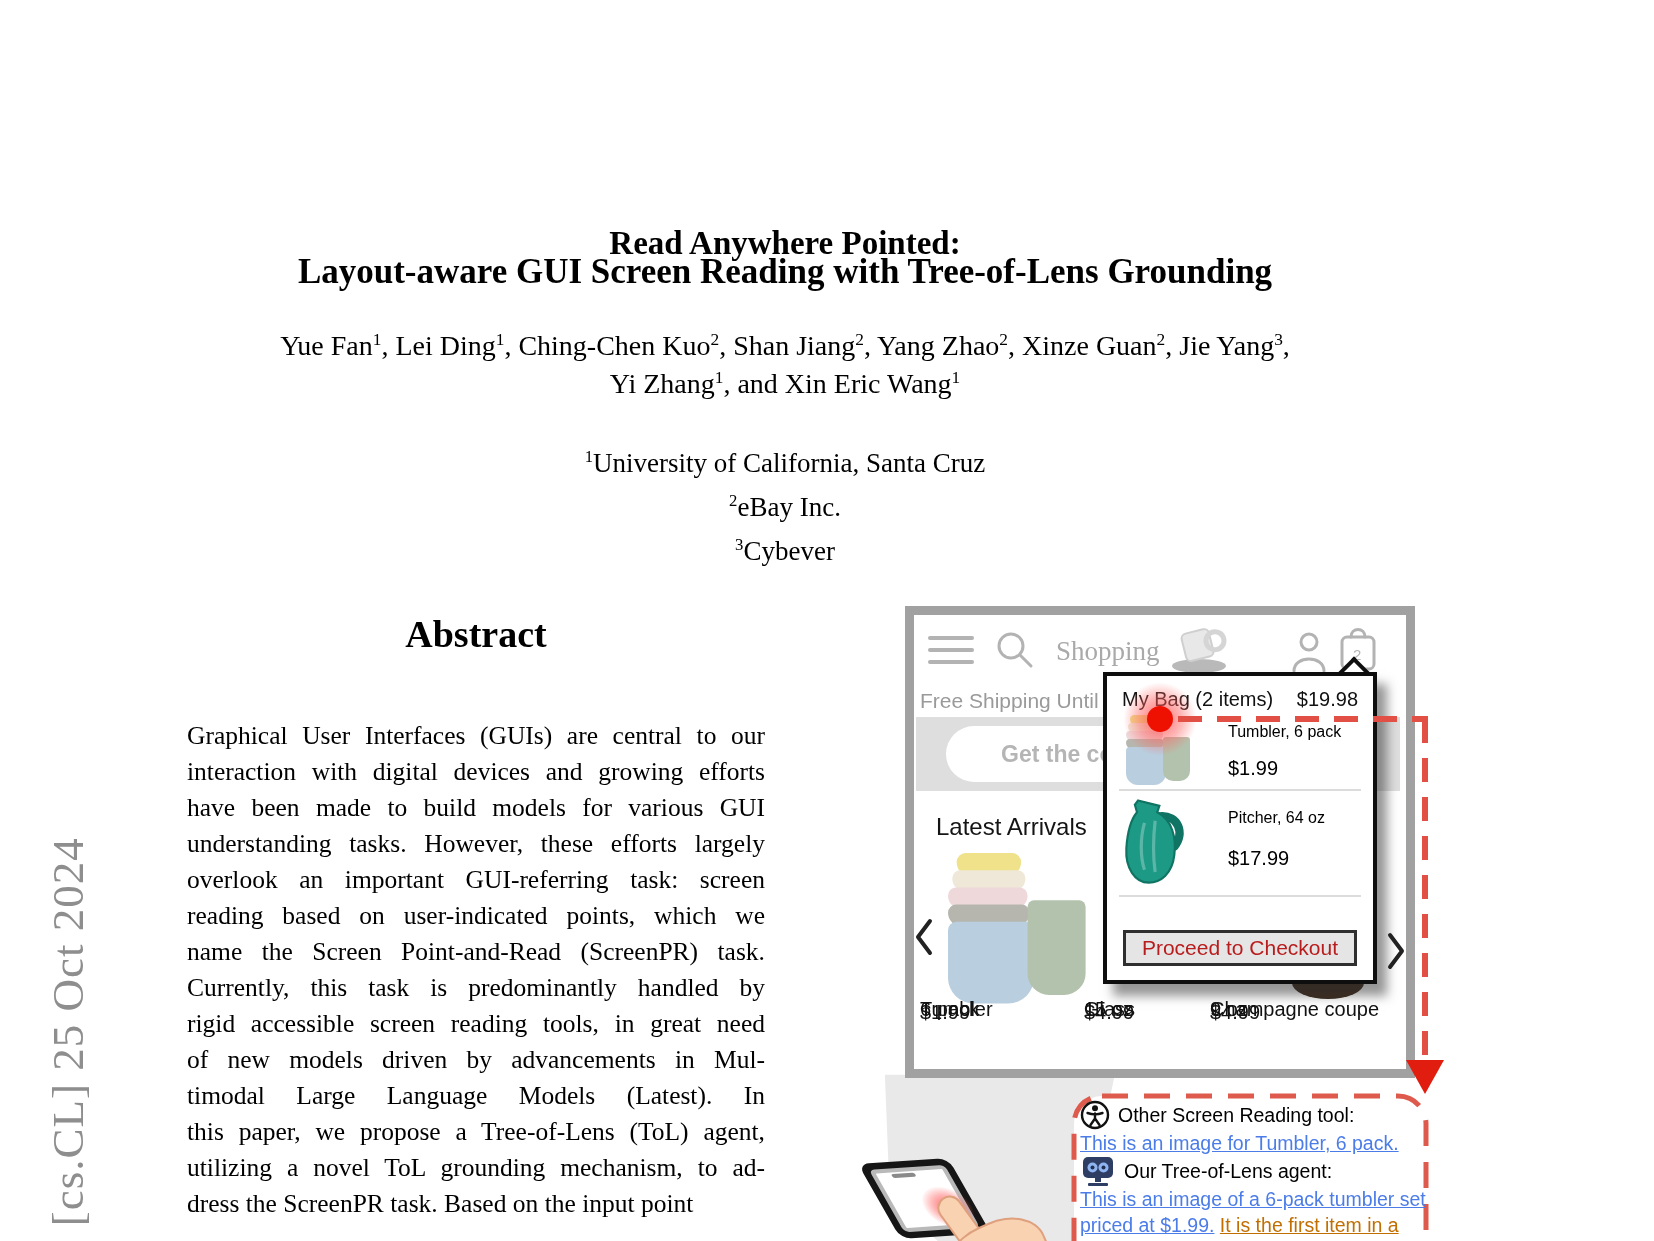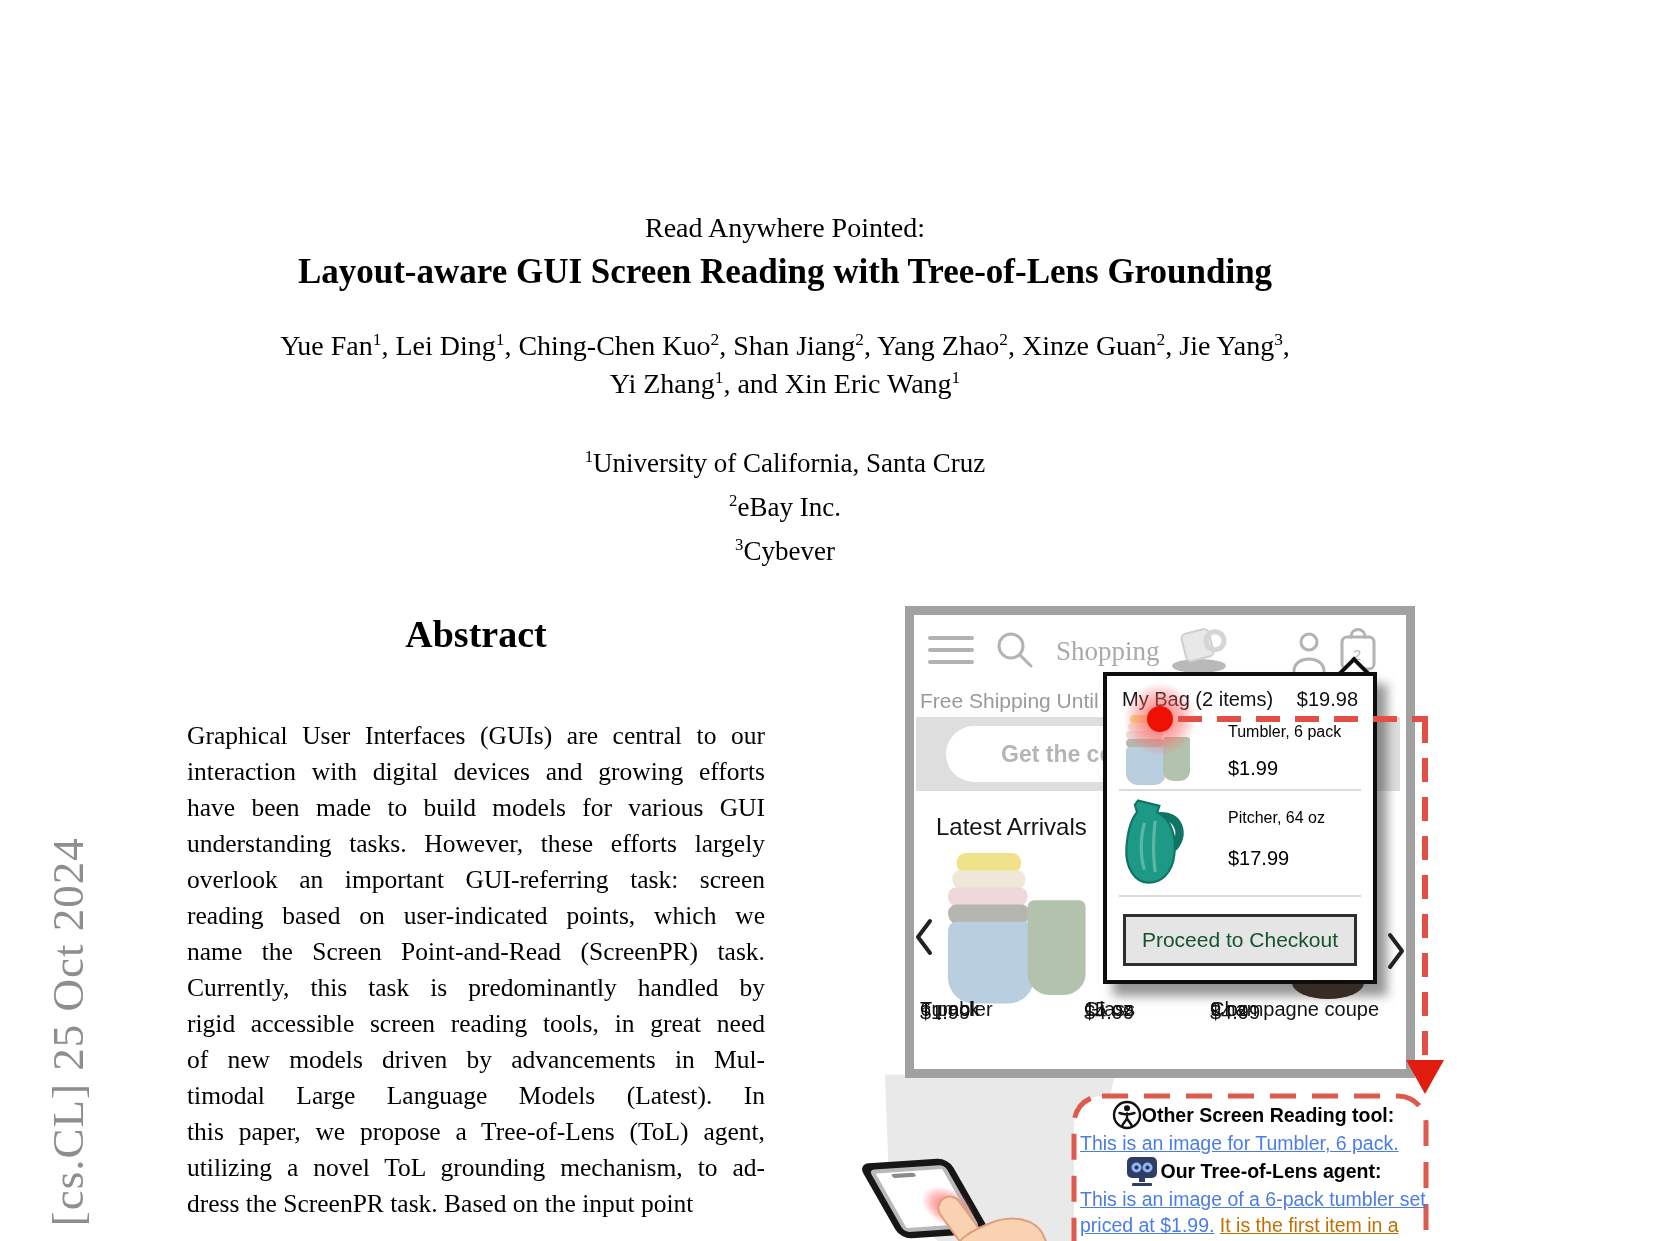--- a/index.html
+++ b/index.html
@@ -7,21 +7,21 @@
   body { position:relative; overflow:hidden; background:#ffffff;
          font-family:"Liberation Serif", serif; color:#000; }
 
   
   .arxiv-strip { position:absolute; left:42px; top:1262px;
     transform:rotate(-90deg); transform-origin:top left;
     font-size:45px; color:#8e8e8e; white-space:nowrap; letter-spacing:1px; }
 
   
   .head-wrap { position:absolute; left:120px; top:0; width:1330px; text-align:center; }
-  .title1 { position:absolute; top:212px; width:100%; font-size:28px; font-weight:normal; }
+  .title1 { position:absolute; top:225px; width:100%; font-size:33px; font-weight:bold; }
   .title2 { position:absolute; top:252px; width:100%; font-size:35px; font-weight:bold; }
   .authors1 { position:absolute; top:330px; width:100%; font-size:28px; }
   .authors2 { position:absolute; top:368px; width:100%; font-size:28px; }
   .affils { position:absolute; top:438px; width:100%; font-size:27px; }
   .affil-line { line-height:38px; }
   sup { font-size:0.62em; }
 
   
   .abstract-heading { position:absolute; left:187px; top:612px; width:578px;
     text-align:center; font-size:38px; font-weight:bold; }
@@ -104,40 +104,40 @@
     transform:rotate(45deg); }
   .dd-row1 { display:flex; justify-content:space-between; padding:12px 15px 0 15px;
     font-size:20px; color:#111; }
   .dd-item { position:relative; height:78px; }
   .dd-item.tall { height:104px; }
   .dd-thumb { position:absolute; left:19px; top:4px; }
   .dd-name { position:absolute; left:121px; top:12px; font-size:16px; white-space:nowrap; }
   .dd-price { position:absolute; left:121px; top:46px; font-size:20px; }
   .dd-item.tall .dd-name { top:18px; } .dd-item.tall .dd-price { top:56px; }
   .dd-sep { border:none; border-top:2px solid #dcdcdc; margin:0 12px; }
-  .checkout { position:absolute; left:16px; bottom:14px; width:234px; height:52px;
-    background:#e5e5e5; border:3px solid #2f2f2f; color:#14532d;
+  .checkout { position:absolute; left:16px; bottom:14px; width:234px; height:36px;
+    background:#e5e5e5; border:3px solid #2f2f2f; color:#b91c1c;
     font-size:21px; font-family:"Liberation Sans",sans-serif; }
 
   
   .glow { position:absolute; left:1123px; top:682px; width:74px; height:74px; z-index:6;
     border-radius:50%;
     background:radial-gradient(circle, rgba(255,60,60,0.75) 0%, rgba(255,100,100,0.45) 42%, rgba(255,130,130,0) 70%); }
   .dot { position:absolute; left:1147px; top:706px; width:26px; height:26px; z-index:6;
     border-radius:50%; background:#ee1000; }
 
   
   .overlay { position:absolute; left:0; top:0; width:1654px; height:1241px; z-index:7;
     pointer-events:none; }
 
   
   .ann { position:absolute; left:1080px; top:1100px; width:346px; z-index:8;
     font-family:"Liberation Sans", sans-serif; font-size:19.5px; line-height:26px; }
-  .ann-head { display:flex; justify-content:center; align-items:center; gap:0;
-    font-weight:bold; color:#000; }
+  .ann-head { display:flex; align-items:center; gap:8px;
+    font-weight:normal; color:#000; }
   .ann a, .ann .lnk { text-decoration:underline; }
   .blue { color:#4b7ce8; }
   .orange { color:#c06f00; }
 </style>
 </head>
 <body>
 
 <div class="arxiv-strip">2  [cs.CL]  25 Oct 2024</div>
 
 <div class="head-wrap">

